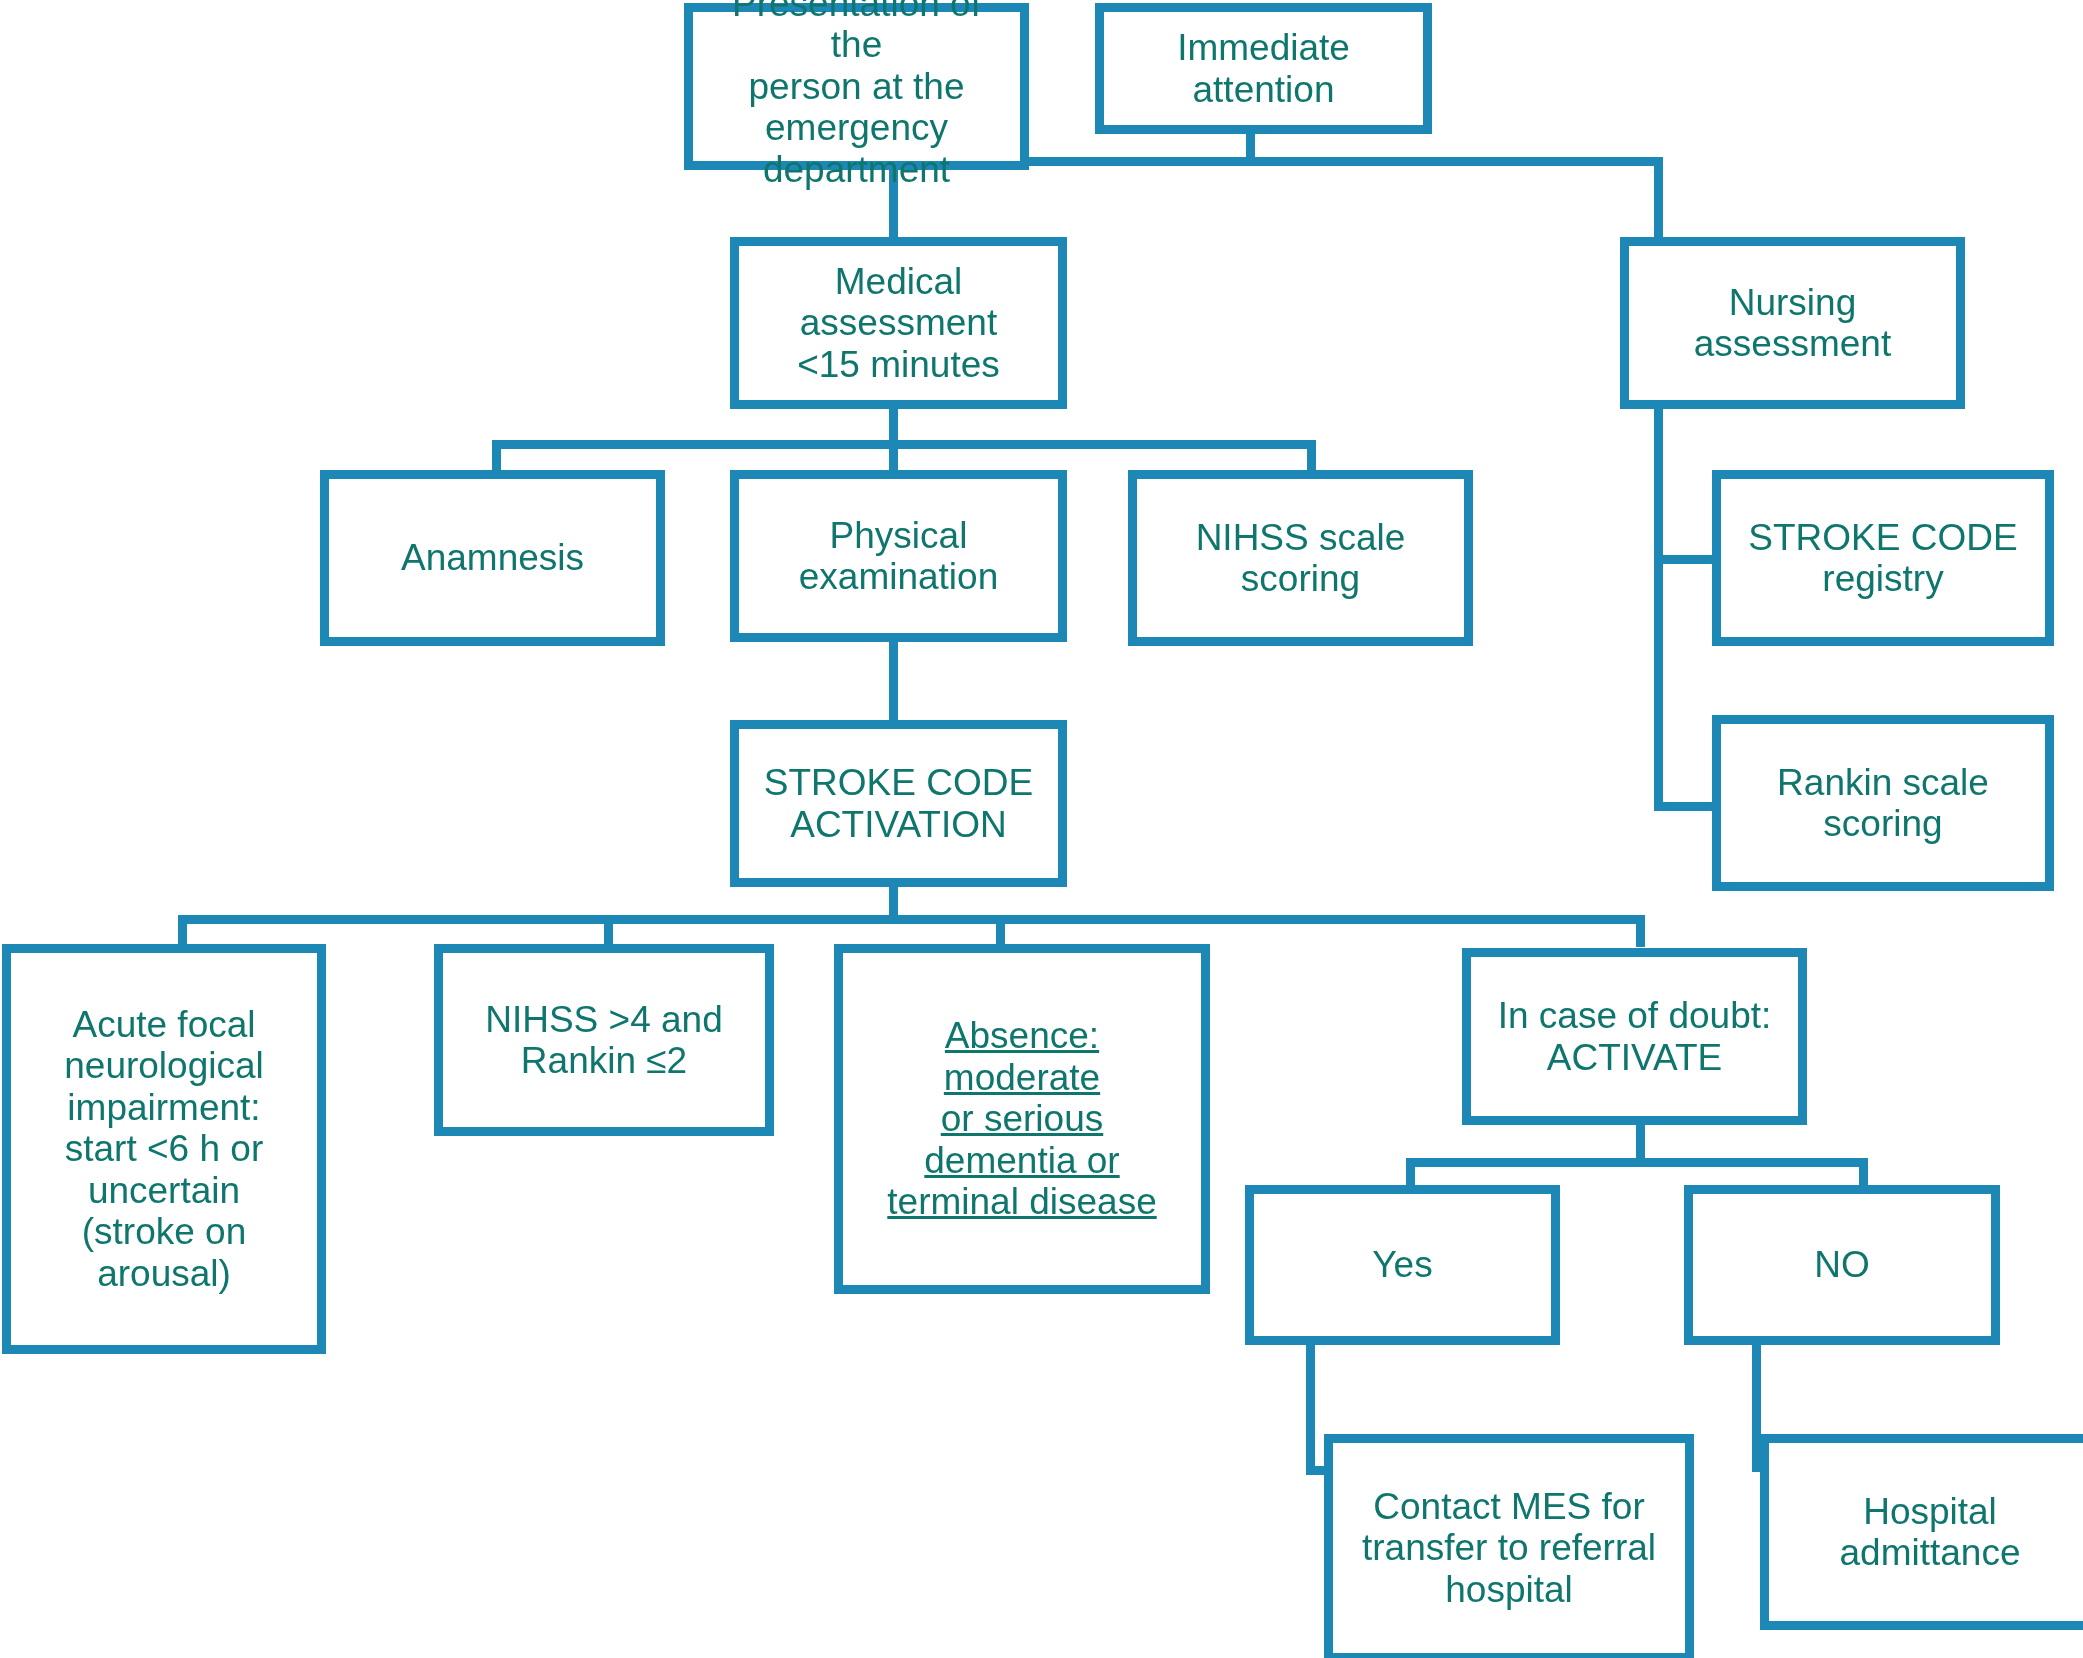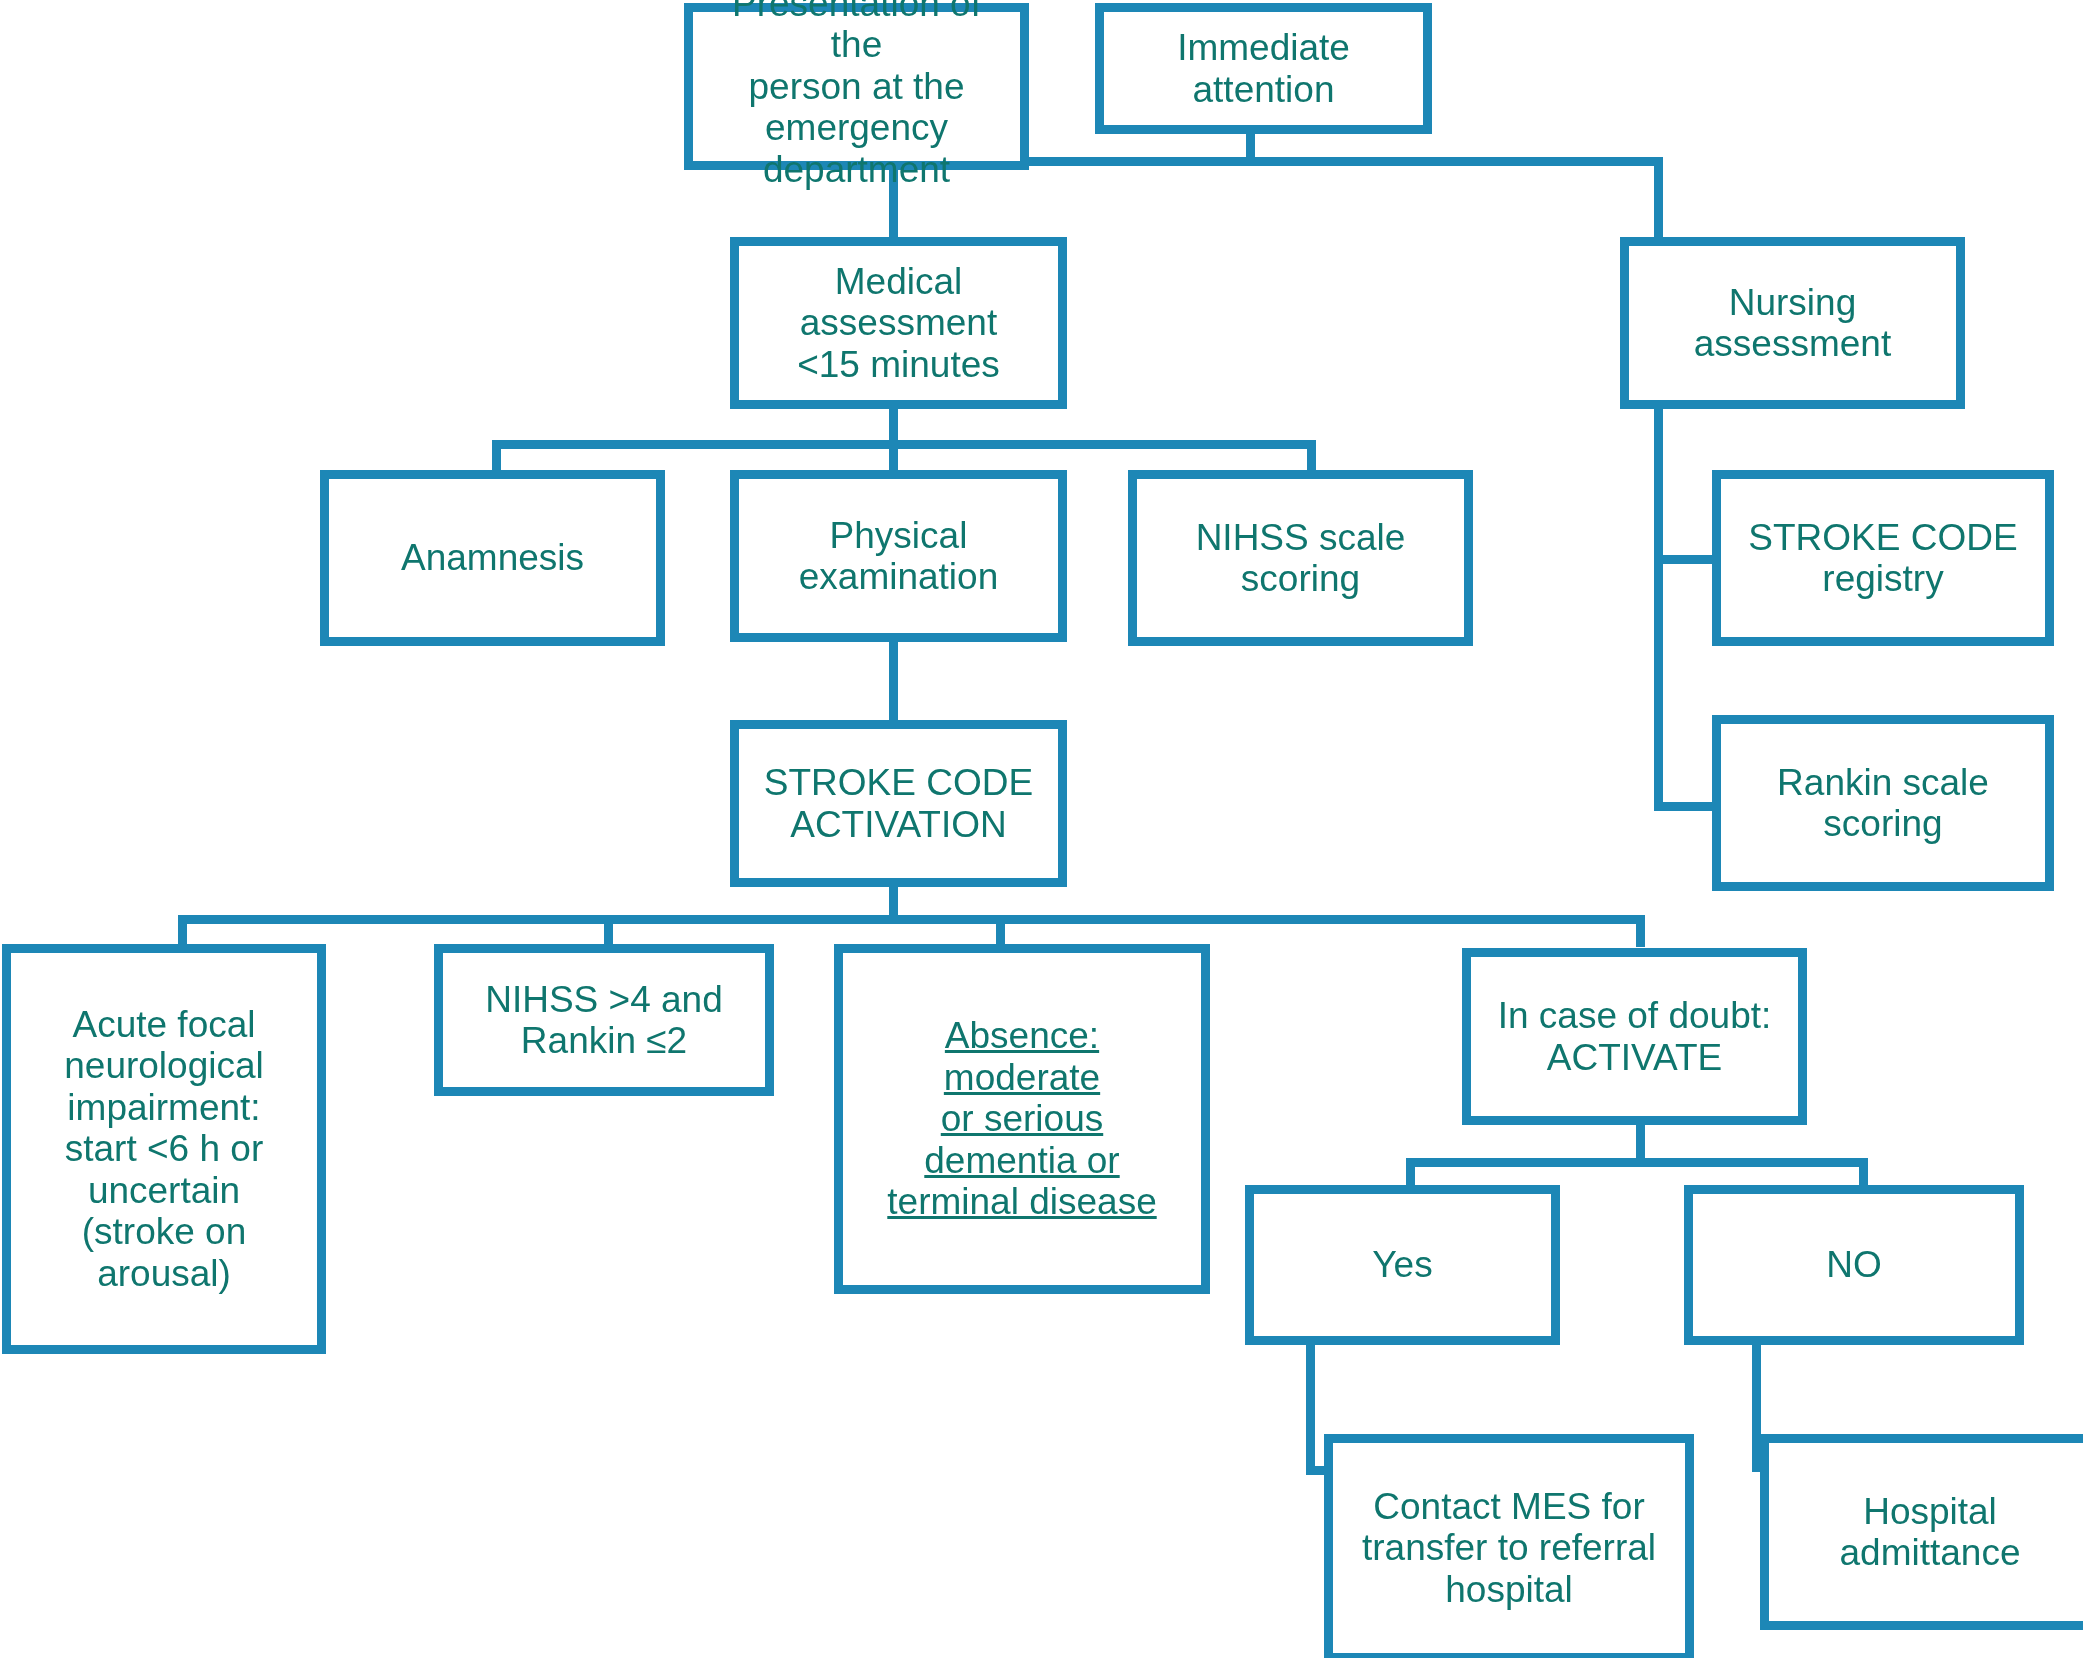--- a/index.html
+++ b/index.html
@@ -112,35 +112,35 @@
 ACTIVATION</div>
 
   <div class="node" style="left:2px; top:944px; width:324px; height:410px;">Acute focal
 neurological
 impairment:
 start &lt;6 h or
 uncertain
 (stroke on
 arousal)</div>
 
-  <div class="node" style="left:434px; top:944px; width:340px; height:152px;">NIHSS &gt;4 and
+  <div class="node" style="left:434px; top:944px; width:340px; height:192px;">NIHSS &gt;4 and
 Rankin ≤2</div>
 
   <div class="node" style="left:834px; top:944px; width:376px; height:350px;text-decoration:underline;">Absence:
 moderate
 or serious
 dementia or
 terminal disease</div>
 
   <div class="node" style="left:1462px; top:948px; width:345px; height:177px;">In case of doubt:
 ACTIVATE</div>
 
   <div class="node" style="left:1245px; top:1185px; width:315px; height:160px;">Yes</div>
 
-  <div class="node" style="left:1684px; top:1185px; width:340px; height:160px;">NO</div>
+  <div class="node" style="left:1684px; top:1185px; width:316px; height:160px;">NO</div>
 
   <div class="node" style="left:1324px; top:1434px; width:370px; height:228px;">Contact MES for
 transfer to referral
 hospital</div>
 
   <div class="node" style="left:1760px; top:1434px; width:340px; height:196px;">Hospital
 admittance</div>
 
 </div>
 

